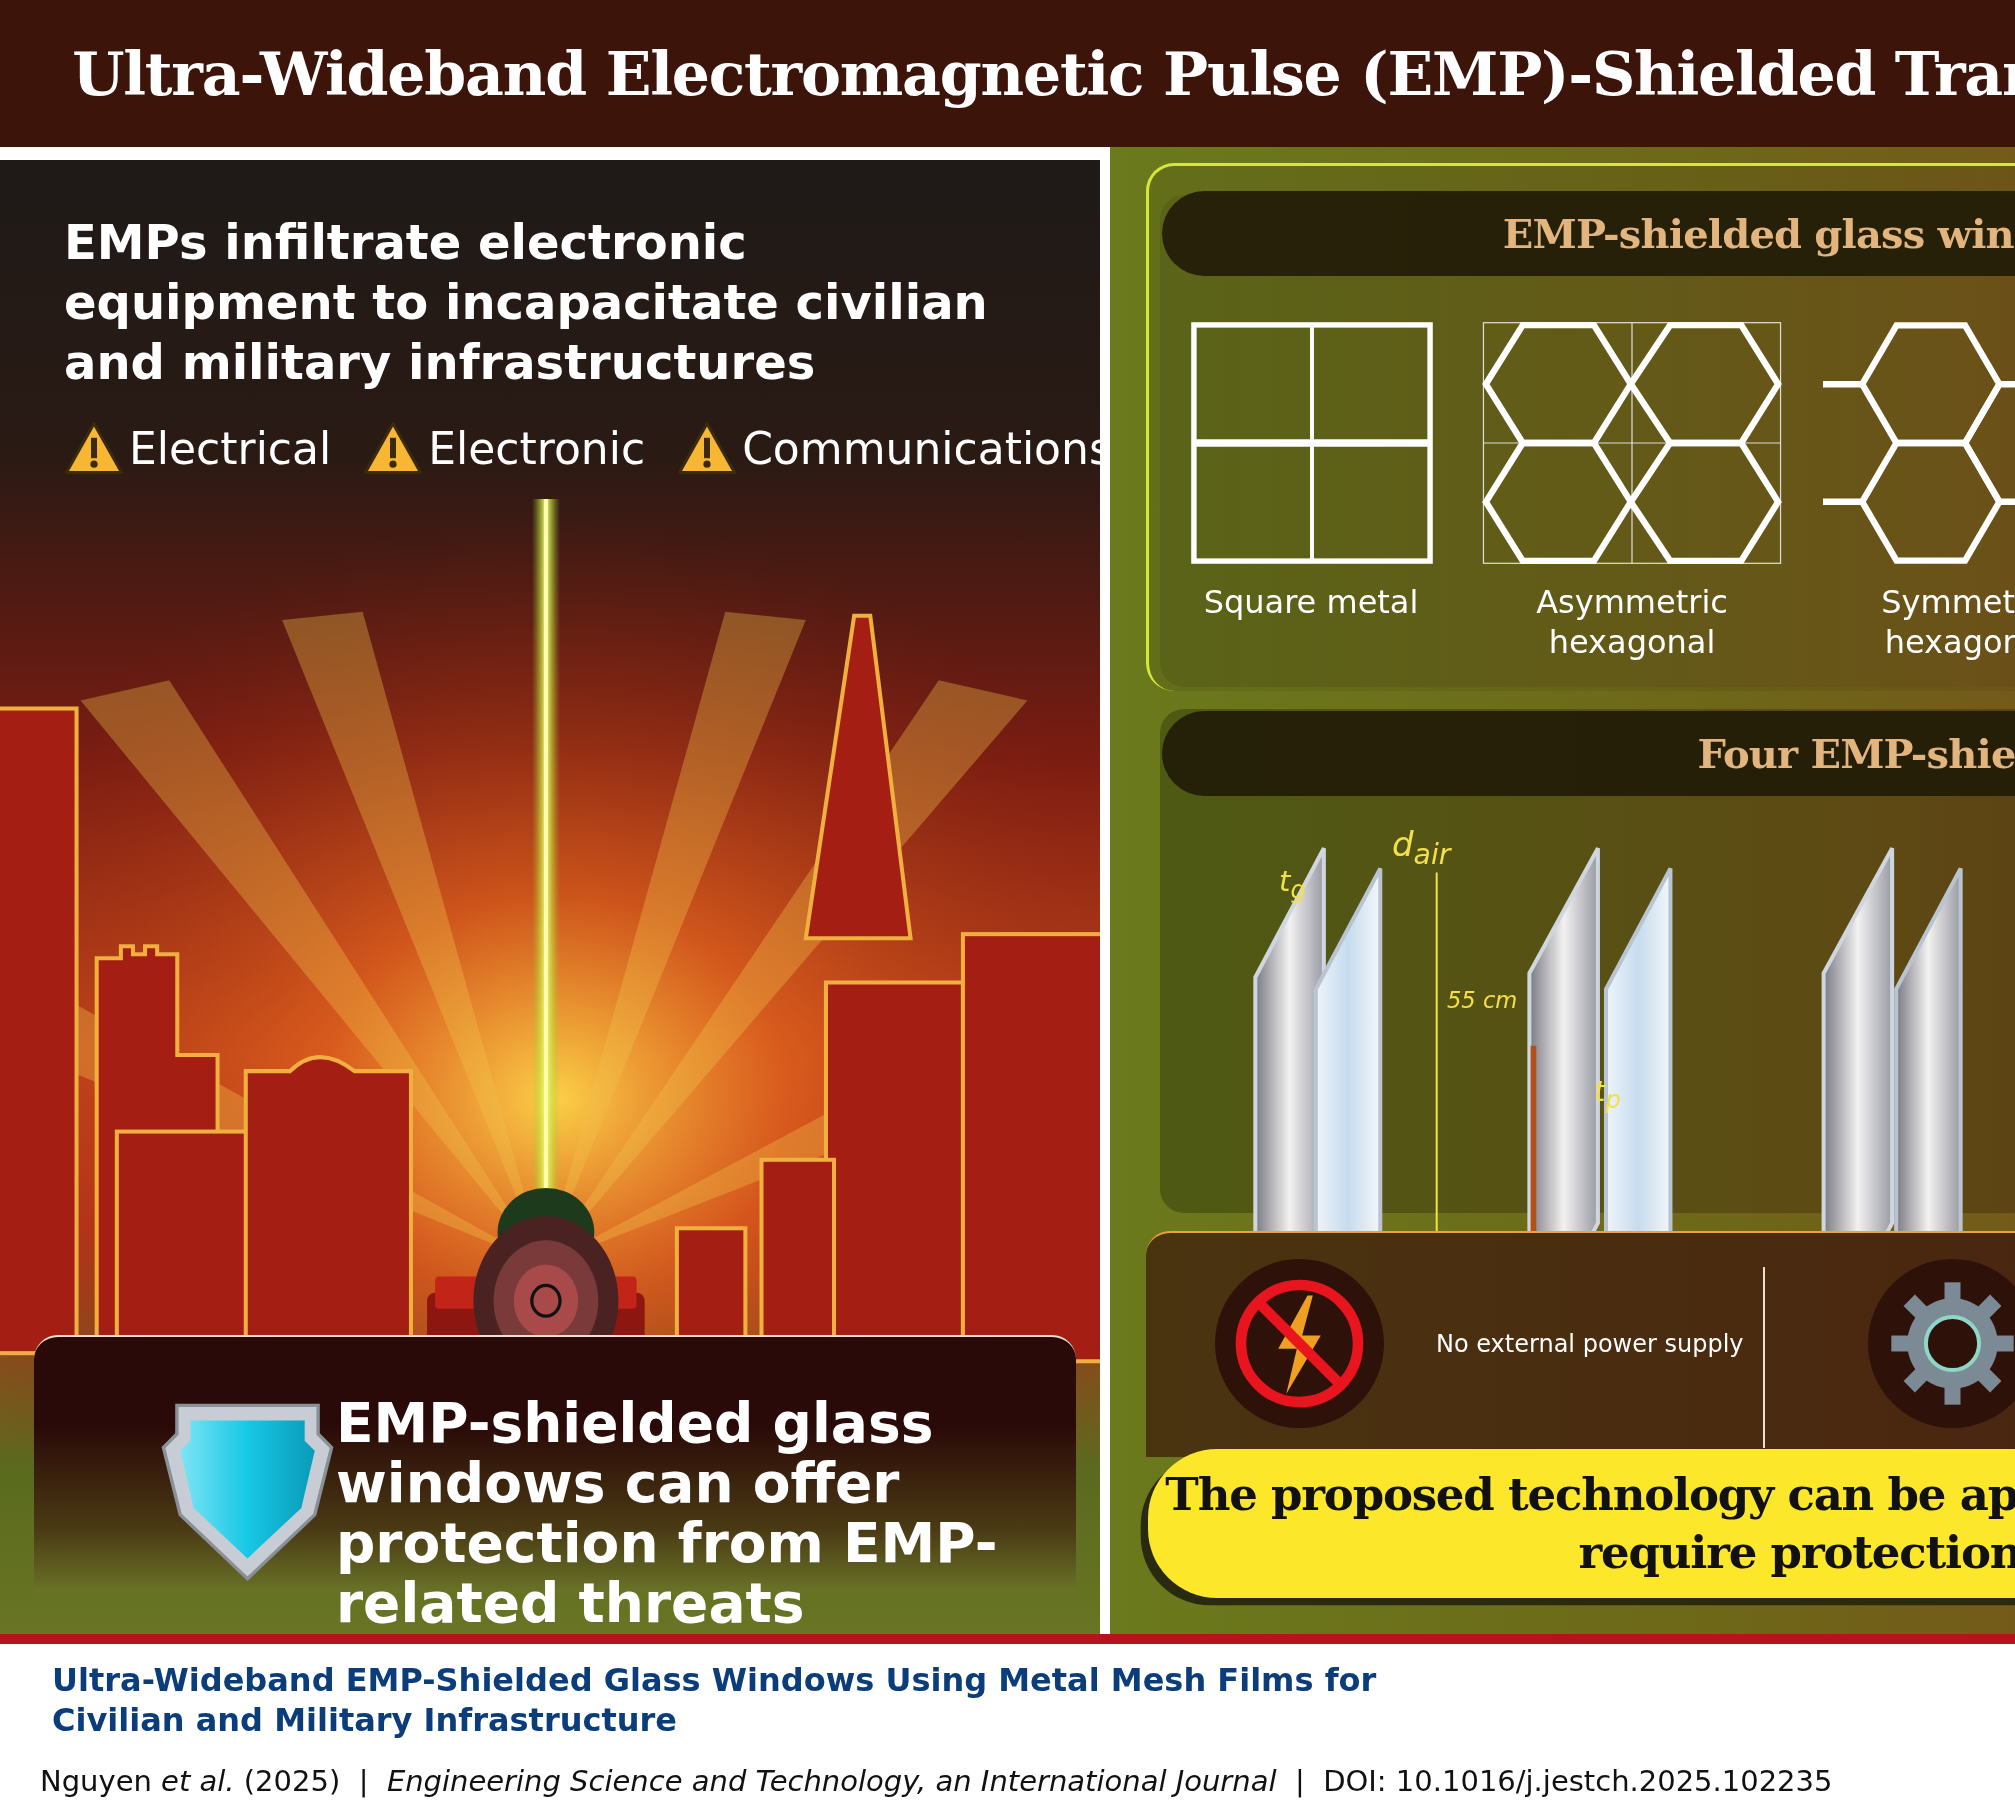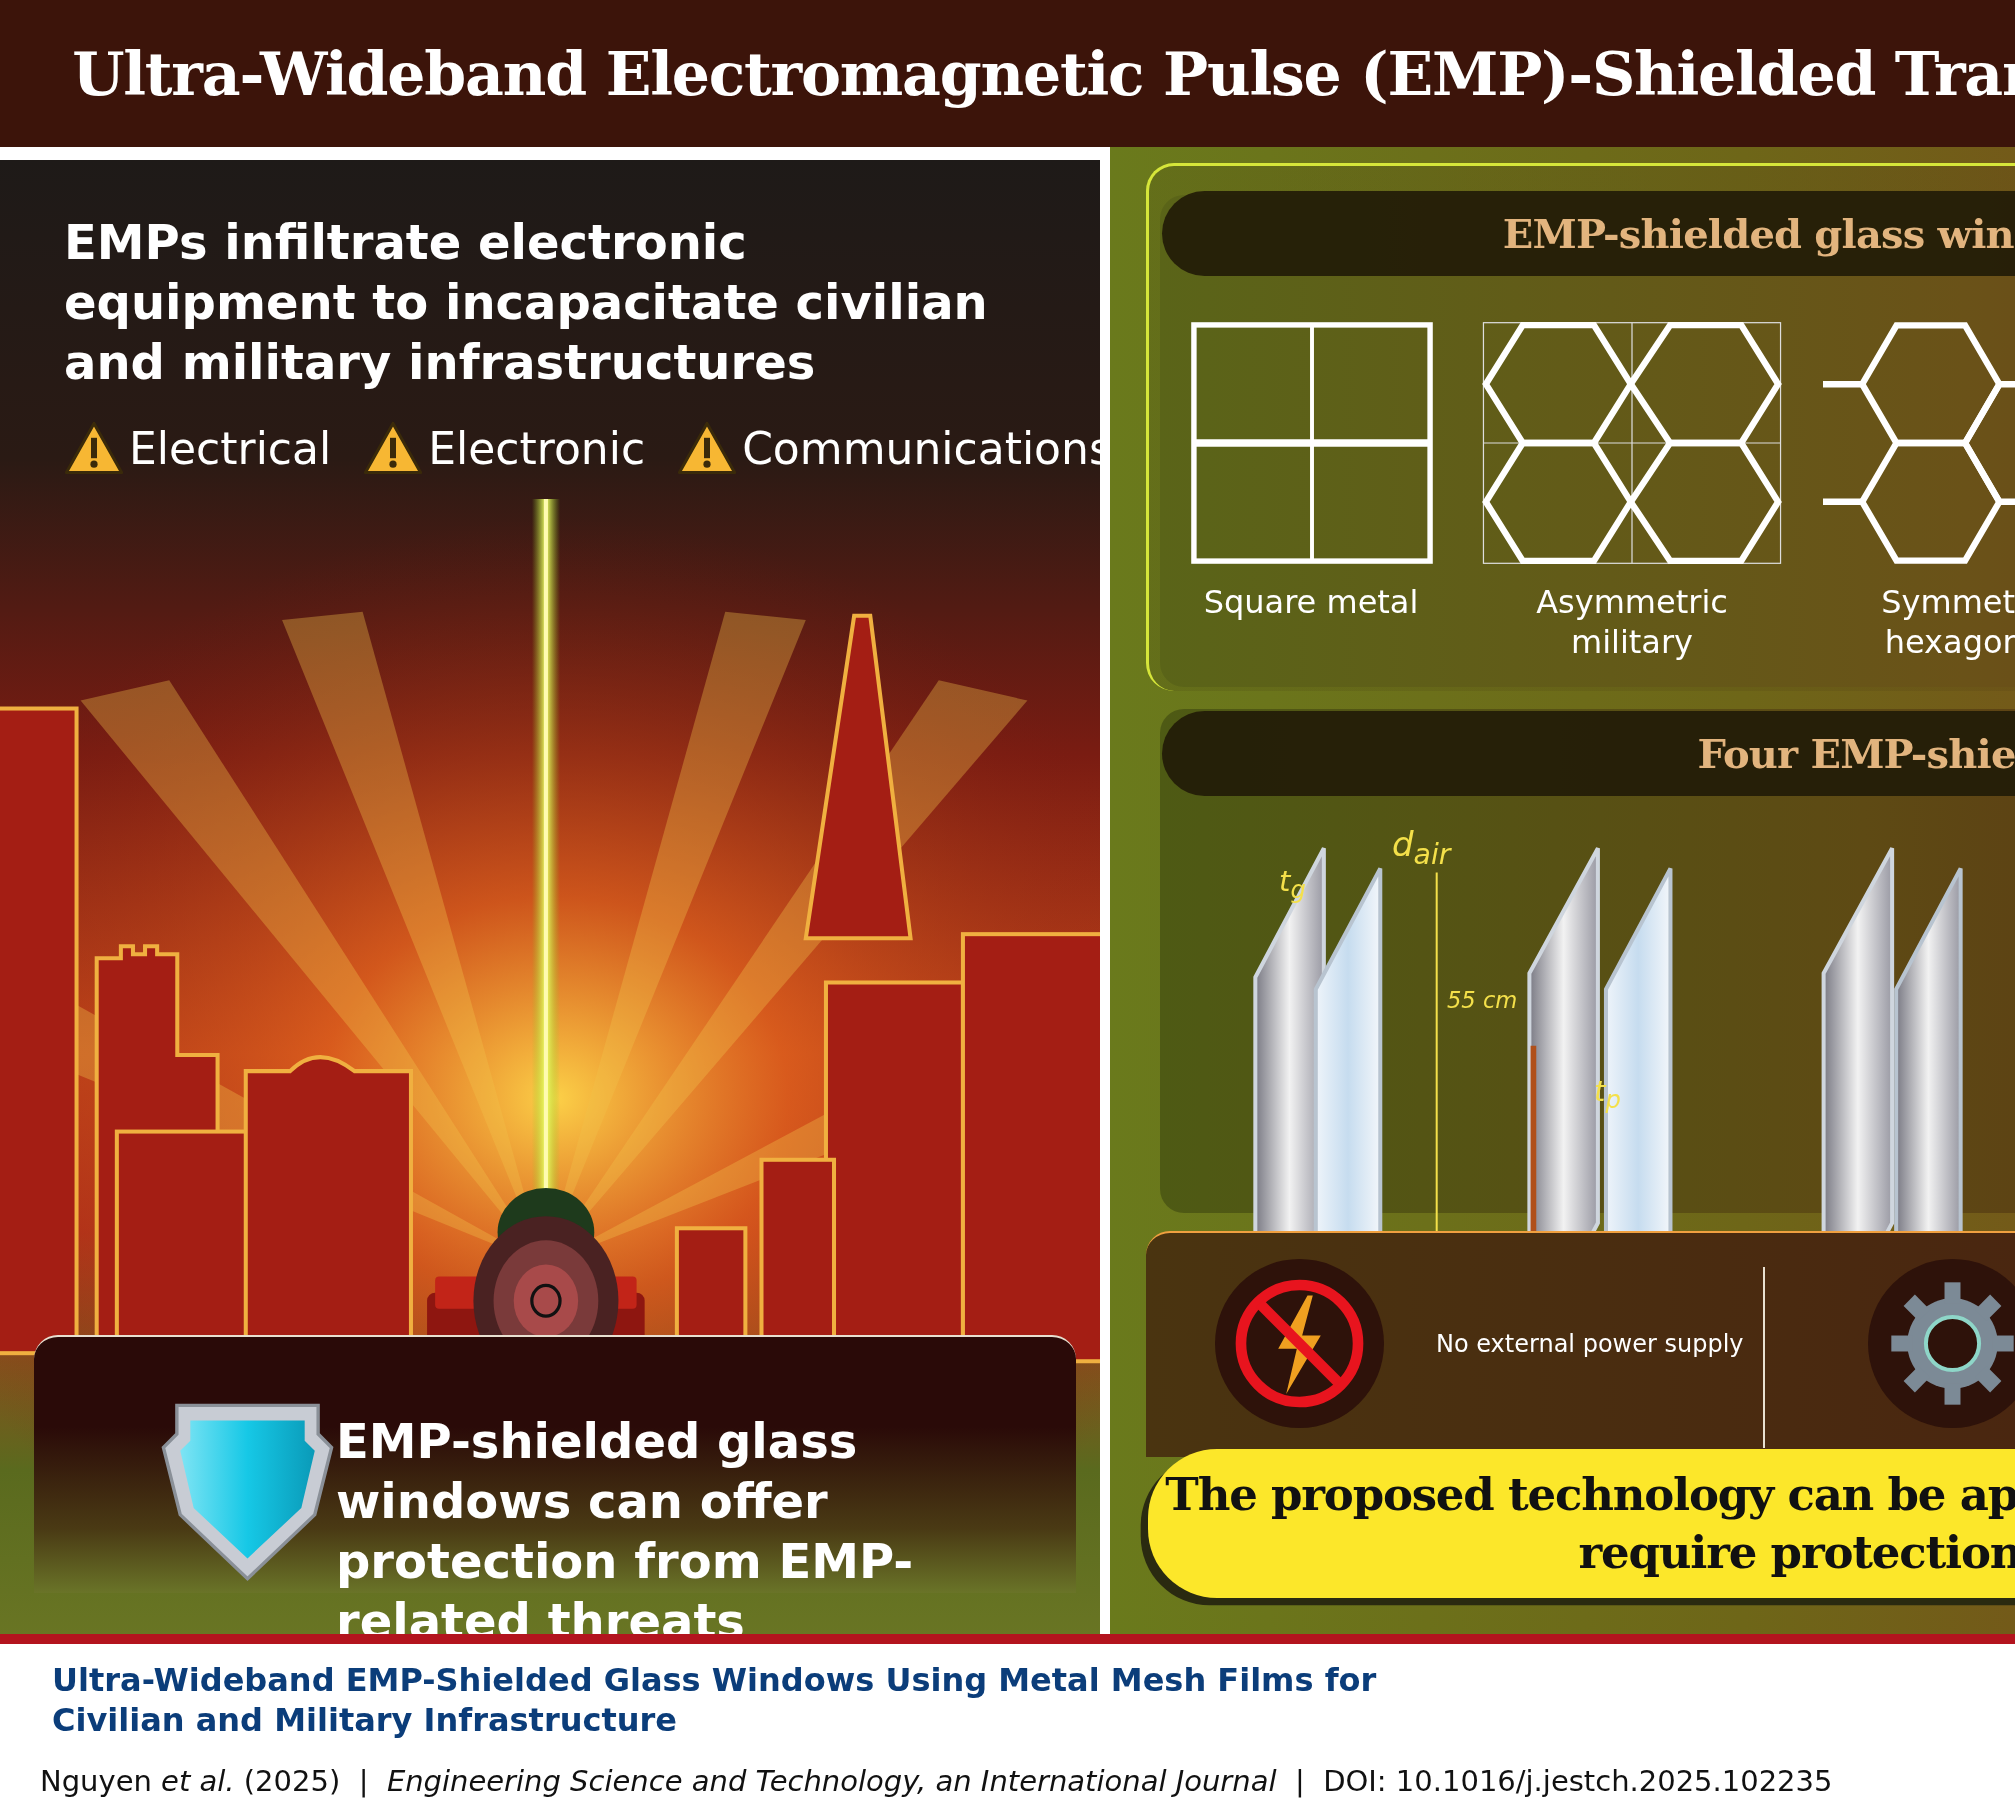--- a/index.html
+++ b/index.html
@@ -21,21 +21,21 @@
   .tag { display: flex; align-items: center; gap: 5px; font-size: 44px; color: #fff; }
   .warn { width: 60px; height: 56px; }
 
   
   #city { left: 0; top: 339px; width: 1110px; height: 967px; }
 
   
   #left-callout { left: 34px; top: 1322px; width: 1042px; height: 258px; border-radius: 24px 24px 0 0;
     background: linear-gradient(180deg, #2a0a08 0%, #2a0a08 35%, #4a3a14 75%, #6a7428 100%);
     border-top: 2.4px solid #e8e0d0; }
-  #left-callout .text { left: 302px; top: 56px; width: 725px; font-weight: bold; font-size: 48px; line-height: 60px; color: #fff; margin-top: 18px; }
+  #left-callout .text { left: 302px; top: 56px; width: 725px; font-weight: bold; font-size: 55px; line-height: 60px; color: #fff; }
   #shield { left: 125px; top: 60px; width: 177px; height: 185px; }
 
   
   #right-panel { left: 1110px; top: 147px; width: 2114px; height: 1489px;
     background: linear-gradient(90deg, #6a7a1c 0%, #6e6618 30%, #7a4a1a 60%, #7c2e1a 85%, #7a2218 100%); overflow: hidden; }
 
   .card { position: absolute; border-radius: 28px; }
   #mmf-card { left: 36px; top: 16px; width: 2035px; height: 528px; border: 3.2px solid #d6e63a; border-right-color: #e06a2a; border-bottom: none;
     background: linear-gradient(90deg, rgba(80,80,20,0.25), rgba(100,50,20,0.25)); }
   #mmf-inner { left: 50px; top: 48px; width: 2011px; height: 492px; border-radius: 24px;
@@ -206,21 +206,21 @@
         <line x1="61.5" y1="1" x2="61.5" y2="99"></line>
         <line x1="1" y1="50" x2="122" y2="50"></line>
       </g>
     <g fill="none" stroke="#fff" stroke-width="2.6">
         <polygon points="17,2 46,2 61,26 46,50 17,50 2,26"></polygon>
         <polygon points="77,2 106,2 121,26 106,50 77,50 61,26"></polygon>
         <polygon points="17,50 46,50 61,74 46,98 17,98 2,74"></polygon>
         <polygon points="77,50 106,50 121,74 106,98 77,98 61,74"></polygon>
       </g>
   </svg>
-  <div class="mesh-label" style="left:381px;top:435px">Asymmetric military</div>
+  <div class="mesh-label" style="left:381px;top:435px">Asymmetric hexagonal</div>
 
   <svg class="mesh" style="left:713px;top:173px;width:294px;height:246px" viewBox="0 0 120 100">
     <g fill="none" stroke="#fff" stroke-width="2.6">
         <polygon points="30,2 58,2 72,26 58,50 30,50 16,26"></polygon>
         <polygon points="30,50 58,50 72,74 58,98 30,98 16,74"></polygon>
         <polygon points="72,26 100,26 114,50 100,74 72,74 58,50"></polygon>
         <line x1="0" y1="26" x2="16" y2="26"></line>
         <line x1="0" y1="74" x2="16" y2="74"></line>
       </g>
   </svg>

